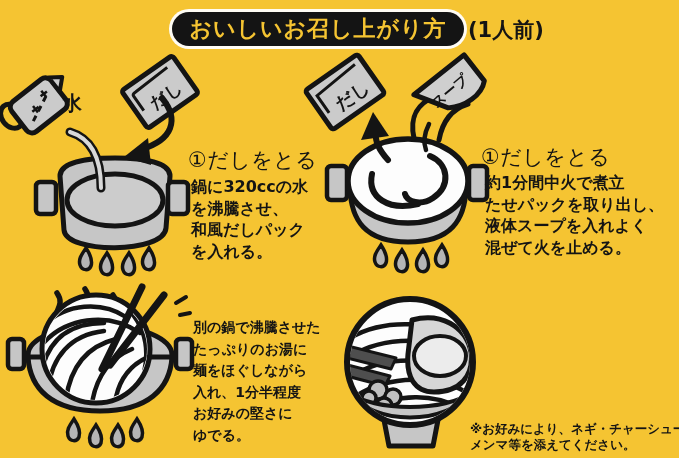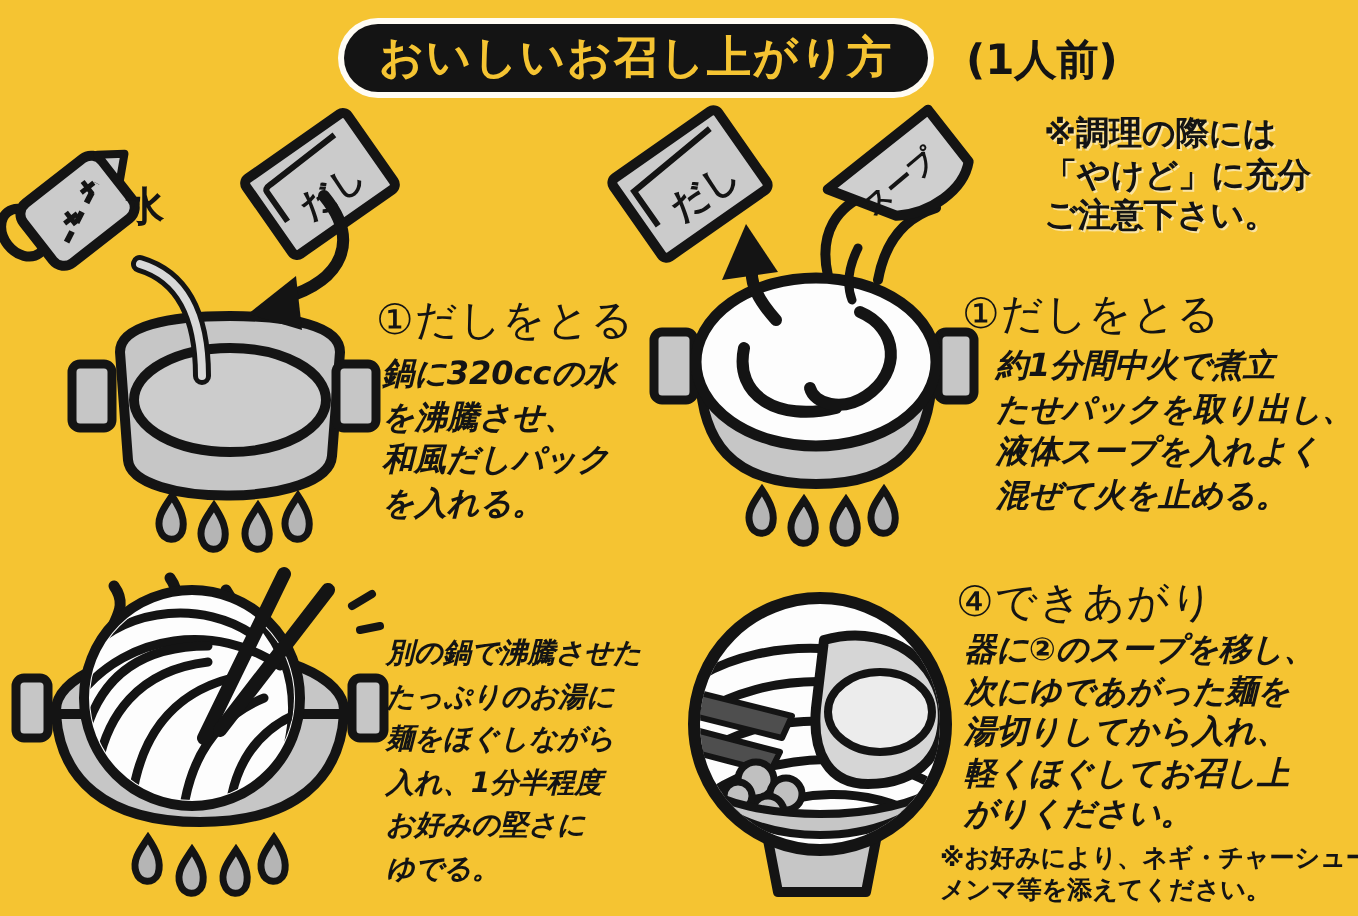--- a/index.html
+++ b/index.html
@@ -12,32 +12,32 @@
   .title-pill{
     position:absolute;left:172px;top:12px;width:292px;height:34px;
     background:#141414;border-radius:18px;
     box-shadow:0 0 0 3px rgba(255,255,255,.95);
     display:flex;align-items:center;justify-content:center;
   }
   .title-pill span{
     color:#f5c432;font-size:22px;font-weight:bold;letter-spacing:1px;white-space:nowrap;
   }
   .serving{
-    position:absolute;left:468px;top:16px;font-size:21px;font-weight:bold;white-space:nowrap;margin-left:15px;
+    position:absolute;left:468px;top:16px;font-size:21px;font-weight:bold;white-space:nowrap;
   }
   .warning{
     position:absolute;left:522px;top:57px;
     font-size:16.5px;line-height:20.5px;font-weight:bold;white-space:pre;
     text-shadow:1px 1px 0 rgba(255,255,255,.55);
   }
   .head{
     position:absolute;font-size:21px;font-weight:normal;letter-spacing:.5px;white-space:nowrap;
   }
   .body{
-    position:absolute;font-weight:bold;white-space:pre;font-style:italic;
+    position:absolute;font-weight:bold;white-space:pre;
   }
   .footnote{
     position:absolute;left:470px;top:421px;font-size:12.5px;line-height:15.5px;
     font-weight:bold;white-space:pre;
   }
   svg.illo{position:absolute;overflow:visible;}
   svg text{
     font-family:"DejaVu Sans","Liberation Sans",sans-serif;
     font-weight:bold;fill:#141414;
   }
@@ -45,23 +45,20 @@
 </head>
 <body>
 
 <div class="panel">
 
   <div class="title-pill">
     <span>おいしいお召し上がり方</span>
   </div>
   <div class="serving">(1人前)</div>
 
-  <div class="warning">※調理の際には
-「やけど」に充分
-ご注意下さい。</div>
 
   <svg class="illo" style="left:0;top:48px" width="195" height="235" viewBox="0 0 195 235">
     <g>
       <path d="M60,128 C60,115 84,110 115,110 C146,110 170,115 170,128 L166,180 C164,206 66,206 64,182 Z" fill="#c6c6c6" stroke="#141414" stroke-width="5" stroke-linejoin="round"></path>
       <ellipse cx="115" cy="152" rx="48" ry="26" fill="#cccccc" stroke="#141414" stroke-width="5"></ellipse>
       <rect x="36" y="134" width="20" height="32" rx="4" fill="#c6c6c6" stroke="#141414" stroke-width="4.5"></rect>
       <rect x="168" y="134" width="20" height="32" rx="4" fill="#c6c6c6" stroke="#141414" stroke-width="4.5"></rect>
     </g>
     <g>
       <path transform="translate(86,212)" d="M0,-12 C4,-6 7,0 5,6 C3,11 -4,11 -6,5 C-8,-1 -4,-6 0,-12 Z" fill="#b5b5b5" stroke="#141414" stroke-width="3.5"></path>
@@ -203,35 +200,29 @@
     </g>
   </svg>
 
   <div class="head" style="left:188px;top:146px">①だしをとる</div>
   <div class="body" style="left:191px;top:176px;font-size:16px;line-height:21.5px">鍋に320ccの水
 を沸騰させ、
 和風だしパック
 を入れる。</div>
 
   <div class="head" style="left:481px;top:143px">①だしをとる</div>
-  <div class="body" style="left:498px;top:172px;font-size:16px;line-height:21.5px">約1分間中火で煮立
+  <div class="body" style="left:485px;top:172px;font-size:16px;line-height:21.5px">約1分間中火で煮立
 たせパックを取り出し、
 液体スープを入れよく
 混ぜて火を止める。</div>
 
   <div class="body" style="left:193px;top:317px;font-size:14px;line-height:21.5px">別の鍋で沸騰させた
 たっぷりのお湯に
 麺をほぐしながら
 入れ、1分半程度
 お好みの堅さに
 ゆでる。</div>
 
-  <div class="head" style="left:478px;top:287px">④できあがり</div>
-  <div class="body" style="left:482px;top:315px;font-size:16px;line-height:20.5px">器に②のスープを移し、
-次にゆであがった麺を
-湯切りしてから入れ、
-軽くほぐしてお召し上
-がりください。</div>
 
   <div class="footnote">※お好みにより、ネギ・チャーシュー・
 メンマ等を添えてください。</div>
 
 </div>
 
 </body></html>

